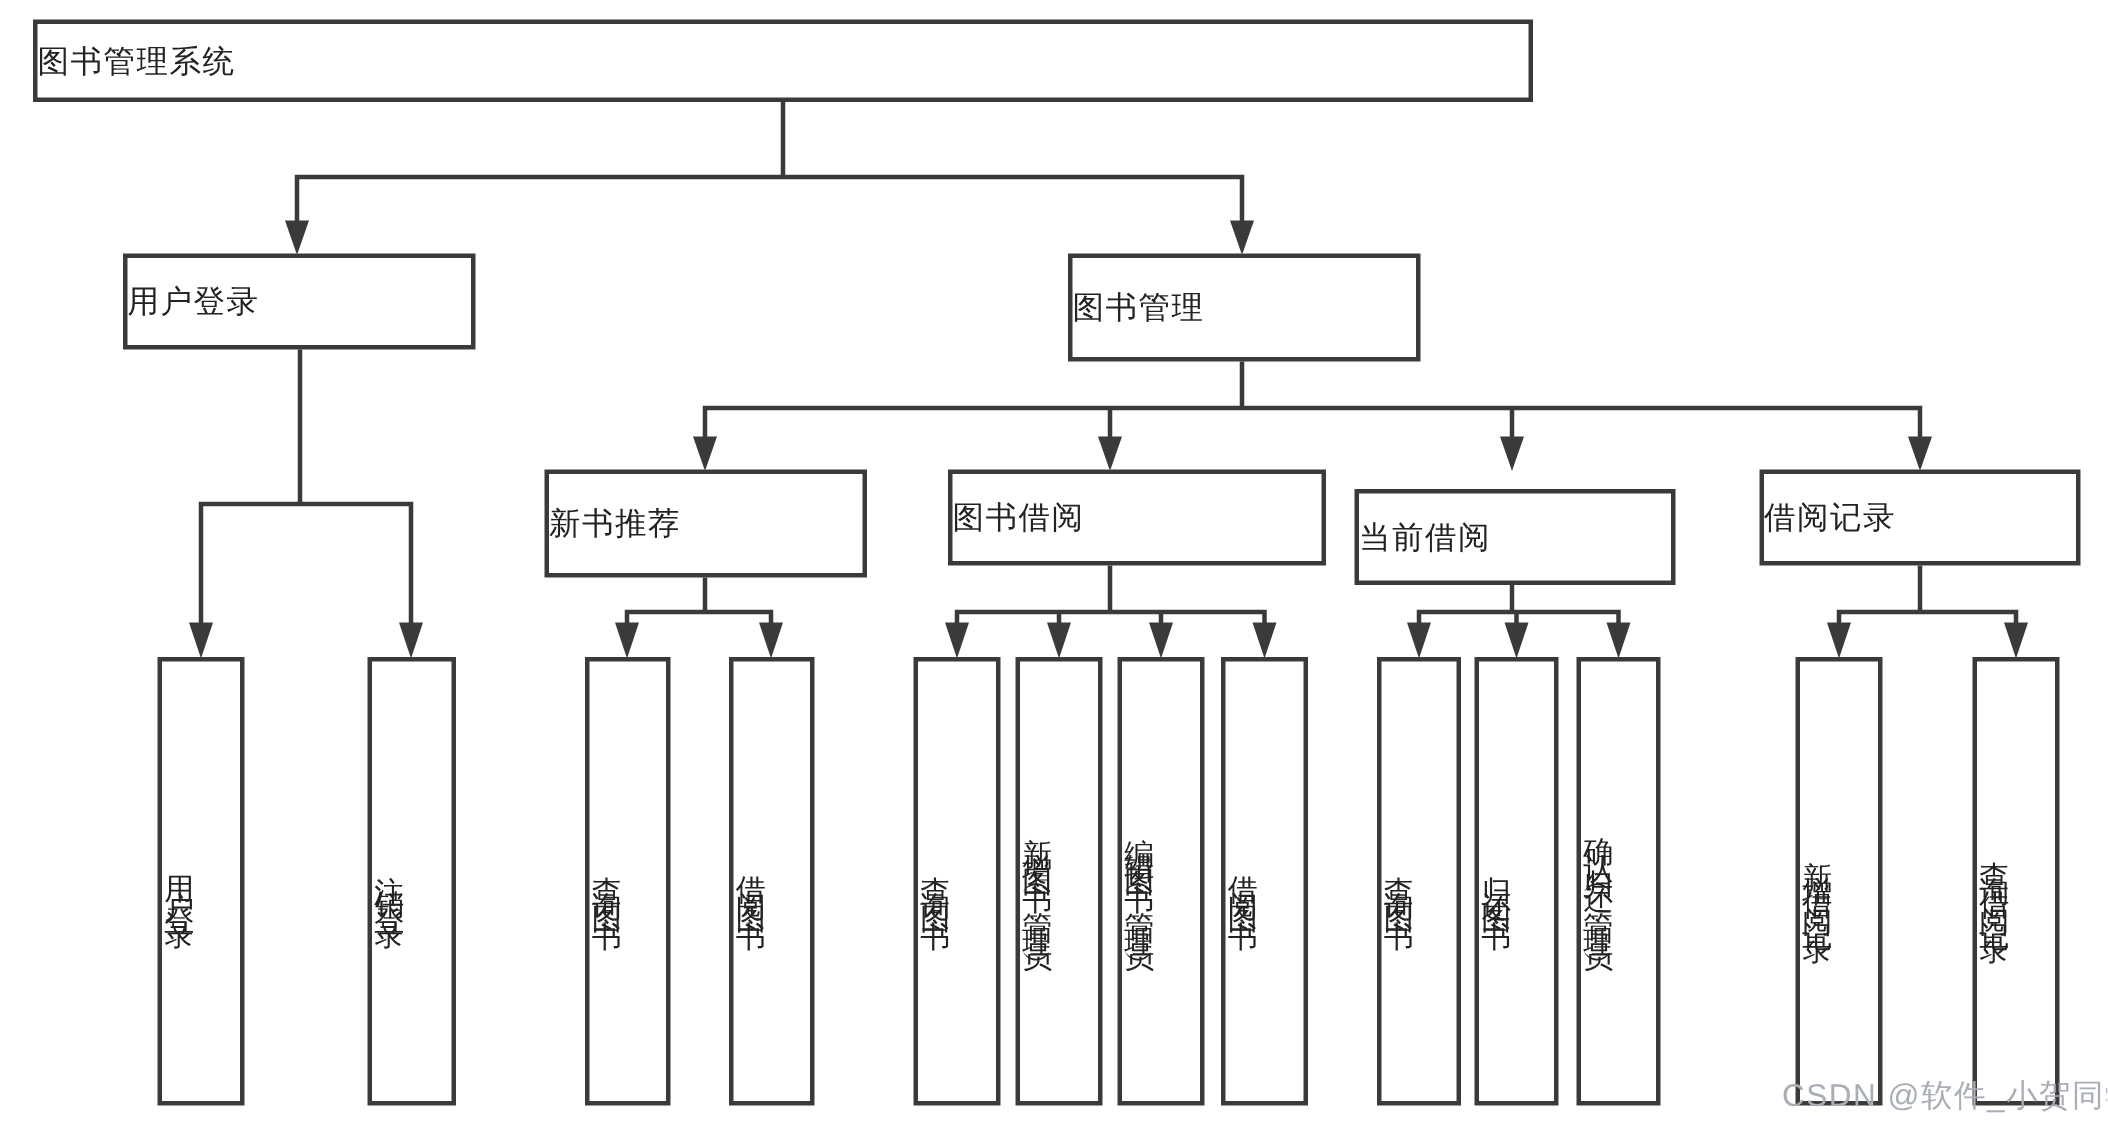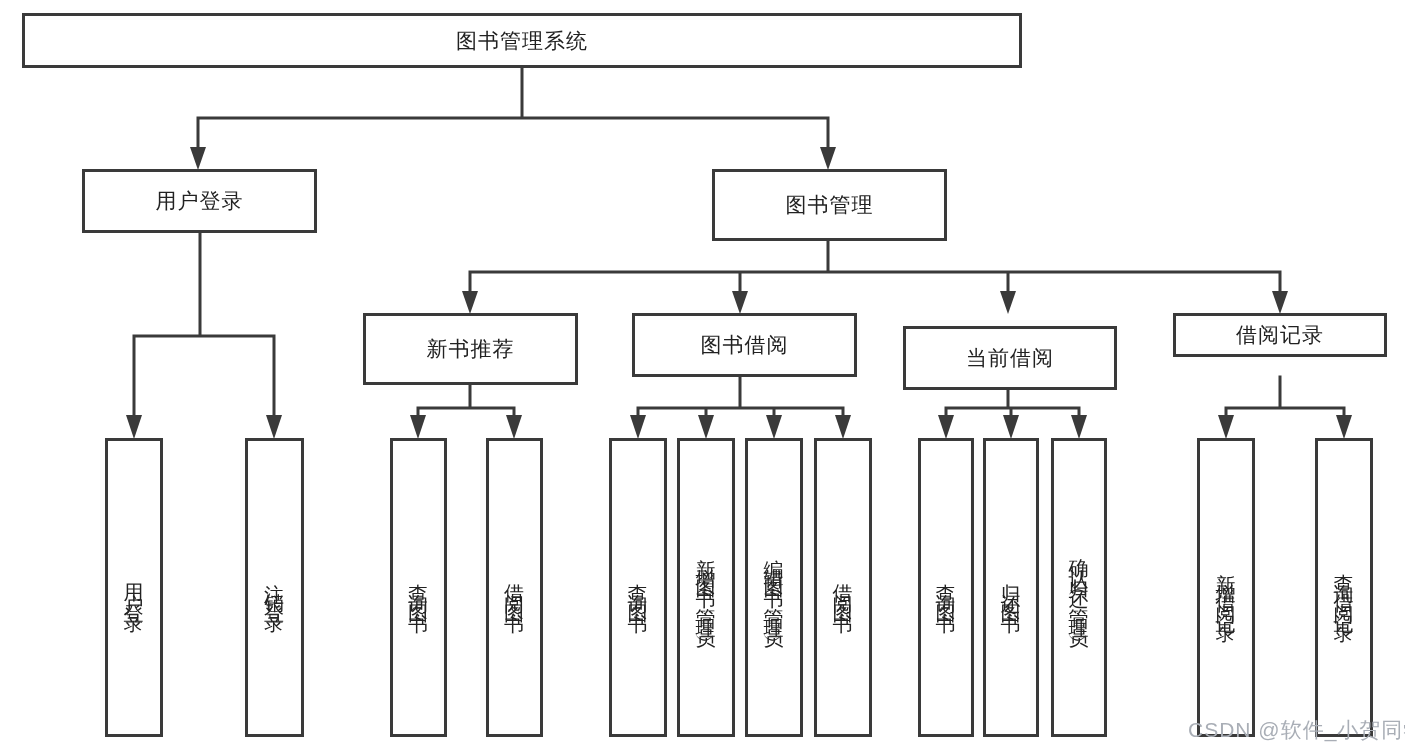--- a/index.html
+++ b/index.html
@@ -11,21 +11,20 @@
     overflow:hidden;
   }
   #wires{position:absolute;left:0;top:0;width:1405px;height:747px;}
   .box{
     position:absolute;
     box-sizing:border-box;
     background:#ffffff;
     border:3px solid #3a3a3a;
     display:flex;
     align-items:center;
-    justify-content:center;
     color:#222222;
   }
   .hlabel{
     font-size:21px;
     letter-spacing:1px;
     white-space:nowrap;
   }
   .vlabel{
     writing-mode:vertical-rl;
     text-orientation:mixed;
@@ -34,23 +33,23 @@
     line-height:1.1;
     white-space:nowrap;
   }
   
   #n-root{left:22px;top:13px;width:1000px;height:55px;}
   
   #n-login{left:82px;top:169px;width:235px;height:64px;}
   #n-mgmt{left:712px;top:169px;width:235px;height:72px;}
   
   #n-newbooks{left:363px;top:313px;width:215px;height:72px;}
-  #n-borrow{left:632px;top:313px;width:225px;height:64px;}
+  #n-borrow{left:632px;top:313px;width:252px;height:64px;}
   #n-current{left:903px;top:326px;width:214px;height:64px;}
-  #n-records{left:1173px;top:313px;width:214px;height:44px;}
+  #n-records{left:1173px;top:313px;width:214px;height:64px;}
   
   .leaf{top:438px;height:299px;}
   #n-l-login1{left:105px;width:58px;}
   #n-l-login2{left:245px;width:59px;}
   #n-l-nb1{left:390px;width:57px;}
   #n-l-nb2{left:486px;width:57px;}
   #n-l-bw1{left:609px;width:58px;}
   #n-l-bw2{left:677px;width:58px;}
   #n-l-bw3{left:745px;width:58px;}
   #n-l-bw4{left:814px;width:58px;}

